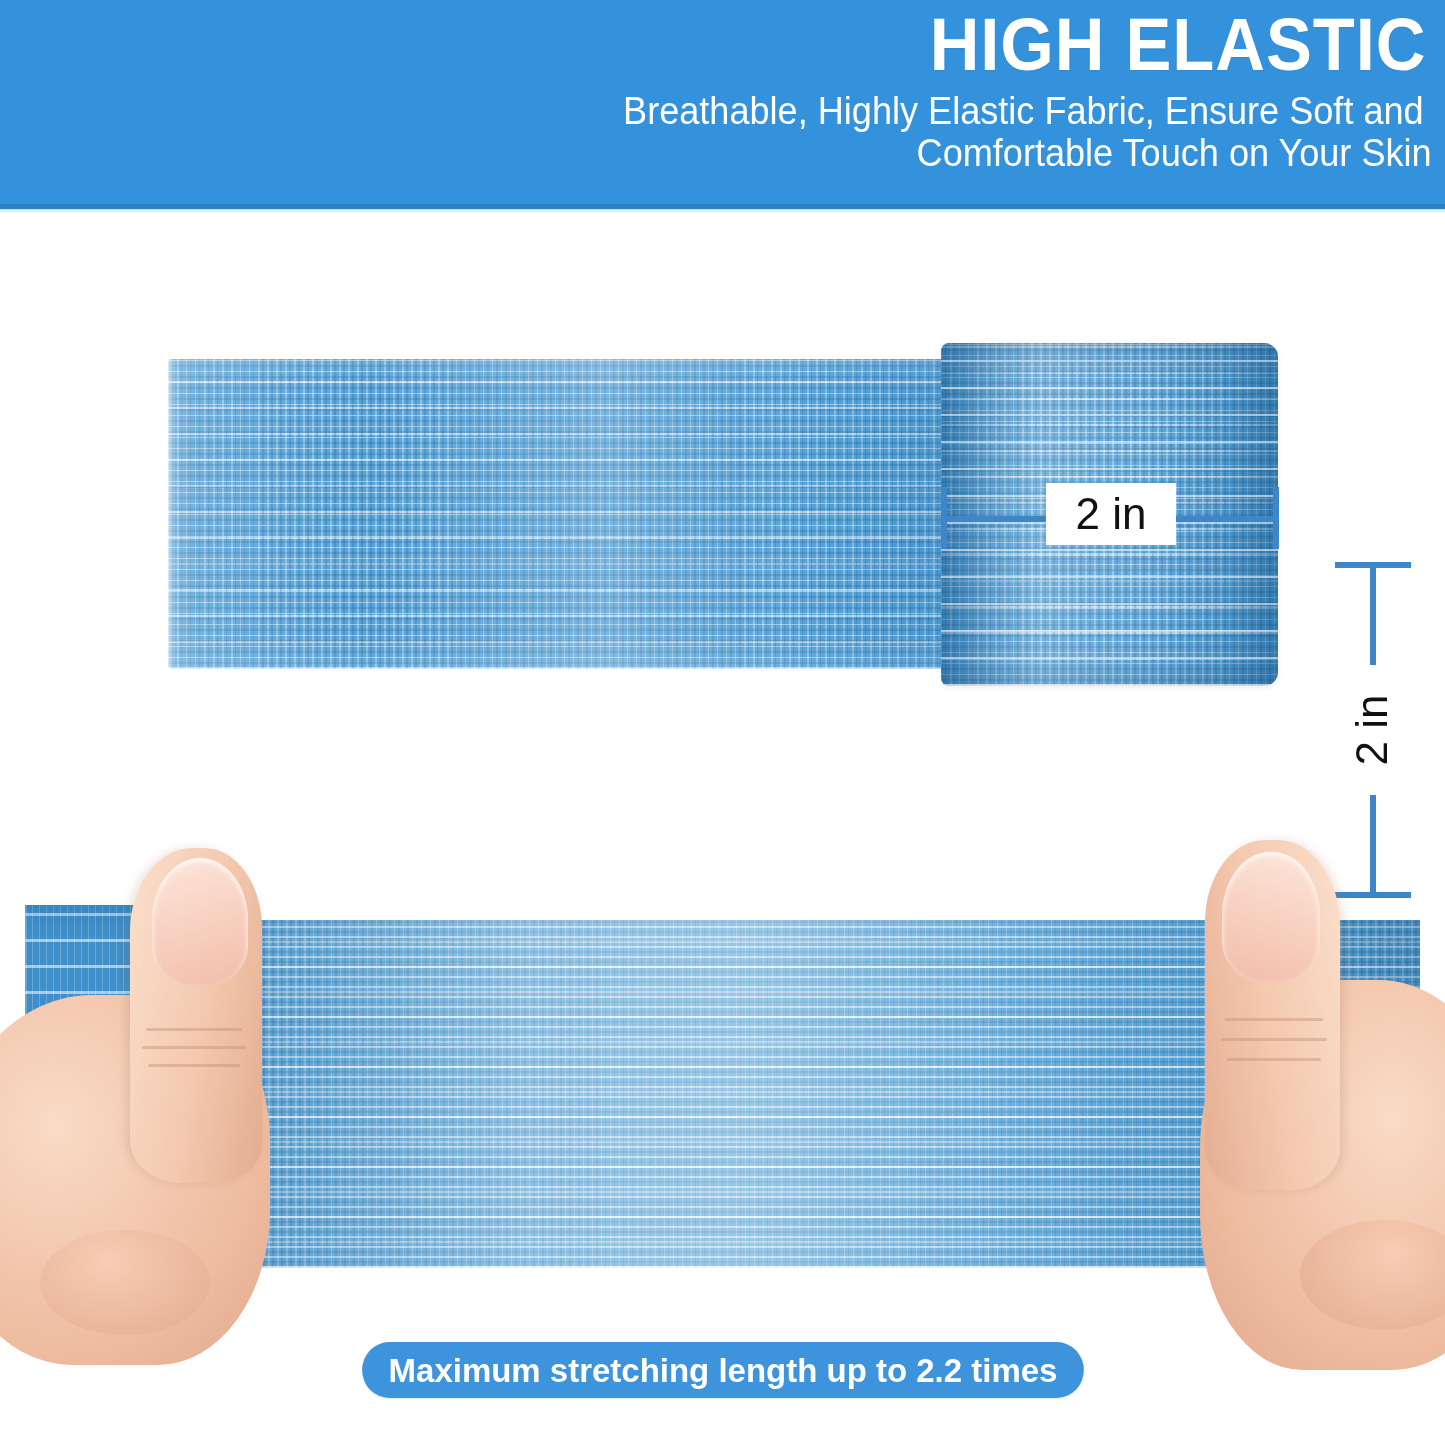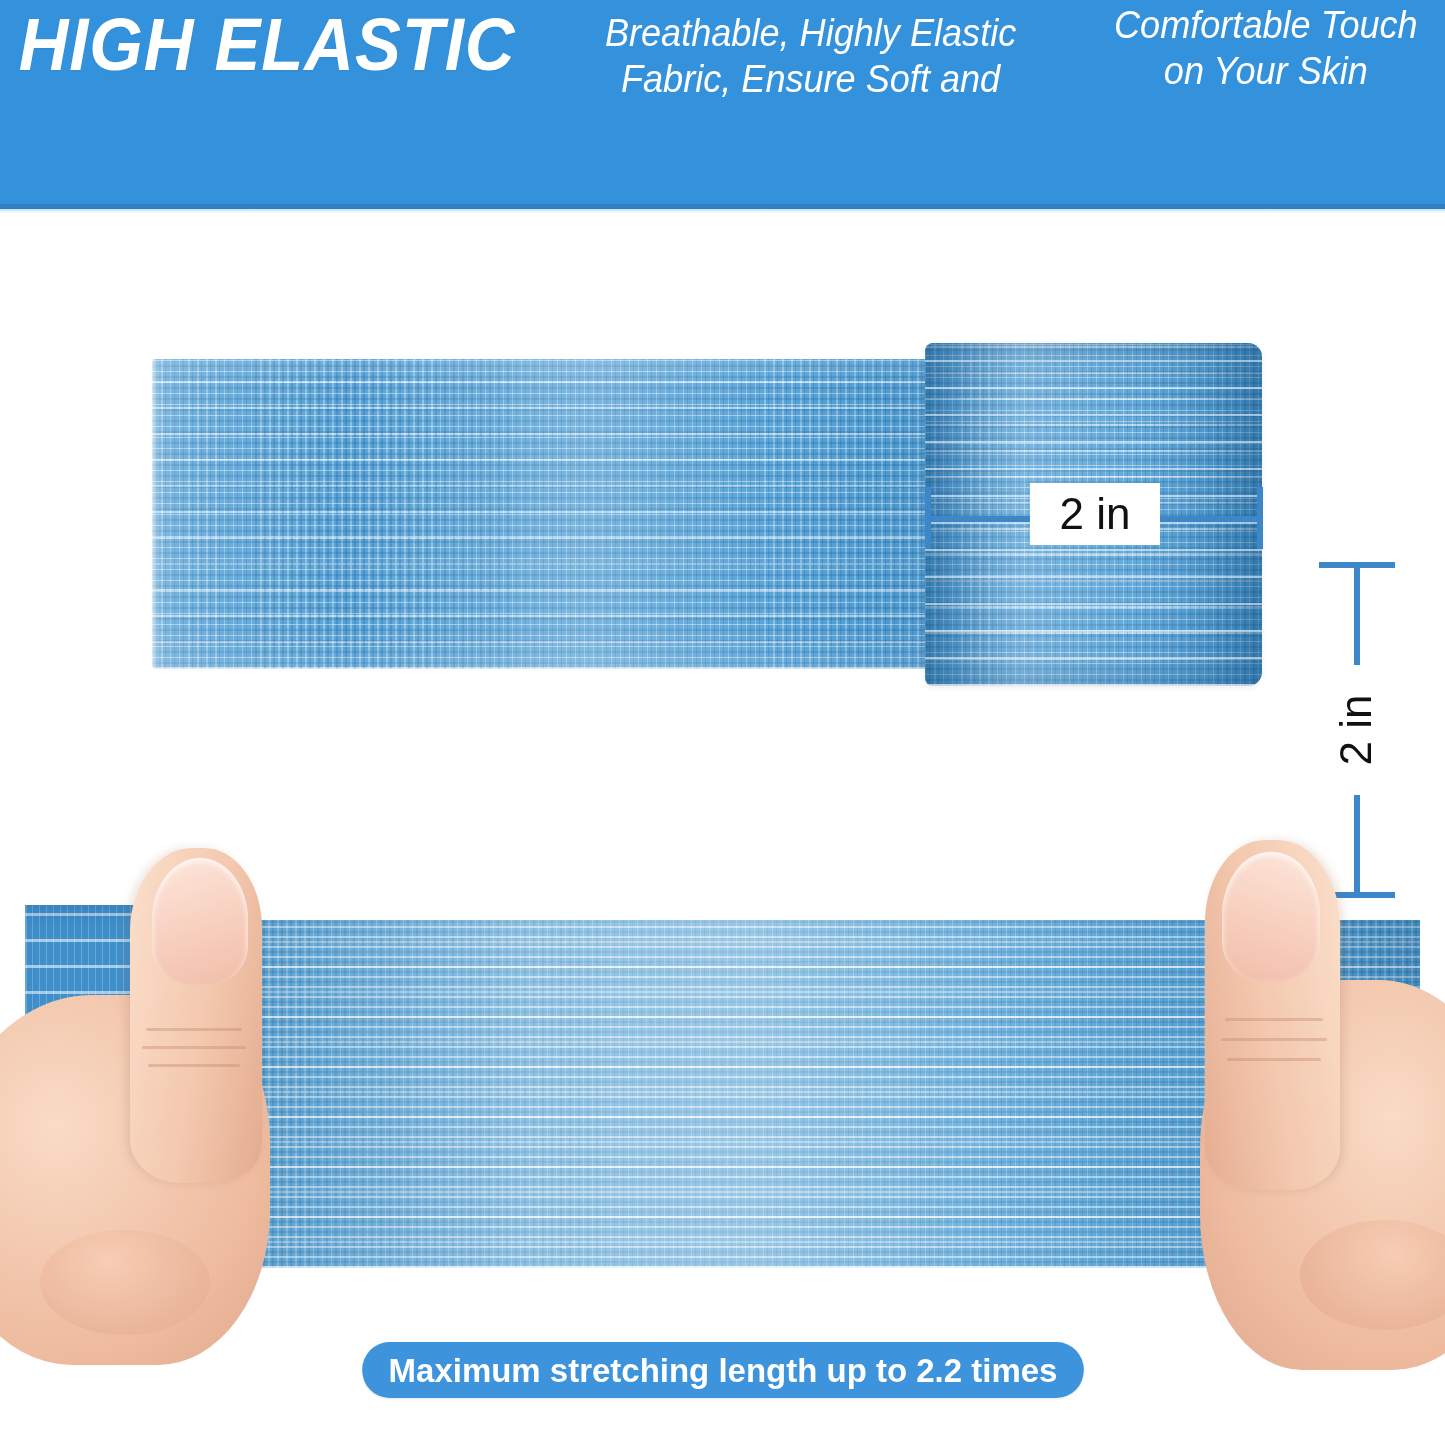--- a/index.html
+++ b/index.html
@@ -2,33 +2,33 @@
 <html><head>
 <meta charset="utf-8">
 <style>
   html,body{margin:0;padding:0;background:#fff;}
   body{width:1445px;height:1445px;overflow:hidden;
        font-family:"Liberation Sans",sans-serif;}
   .page{position:relative;width:1445px;height:1445px;background:#ffffff;overflow:hidden;}
 
   
   .banner{position:absolute;left:0;top:0;width:1445px;height:209px;
-          background:#3492dc;display:flex;flex-direction:row;
-          align-items:flex-start;justify-content:flex-start;padding-top:6px;box-sizing:border-box;font-style:italic;}
+          background:#3492dc;display:flex;flex-direction:column;
+          align-items:flex-end;justify-content:flex-start;padding-top:6px;box-sizing:border-box;}
   .banner-edge{position:absolute;left:0;top:204px;width:1445px;height:5px;background:#2f80c4;}
   .banner-glow{position:absolute;left:0;top:209px;width:1445px;height:4px;
                background:linear-gradient(#bfe0f6,#ffffff);}
   .banner-title{color:#ffffff;font-size:74px;line-height:78px;font-weight:bold;
                 letter-spacing:1px;transform:scaleX(.93);transform-origin:center;
                 text-shadow:0 1px 2px rgba(0,0,0,.07);white-space:nowrap;}
   .banner-sub{color:#ffffff;font-size:38px;line-height:46px;font-weight:normal;
               text-align:center;transform:scaleX(.95);transform-origin:center;margin-top:4px;}
 
   
-  .photo-top{position:absolute;left:0;top:225px;width:1266px;height:560px;}
+  .photo-top{position:absolute;left:16px;top:225px;width:1266px;height:560px;}
 
   
   .weave{
     background-color:#4d9ed6;
     background-image:
       repeating-linear-gradient(0deg,
         rgba(255,255,255,.42) 0px, rgba(255,255,255,.42) 1.5px,
         rgba(255,255,255,0) 1.5px, rgba(255,255,255,0) 5px,
         rgba(18,72,120,.20) 5px, rgba(18,72,120,.20) 7px,
         rgba(255,255,255,0) 7px, rgba(255,255,255,0) 11px),

